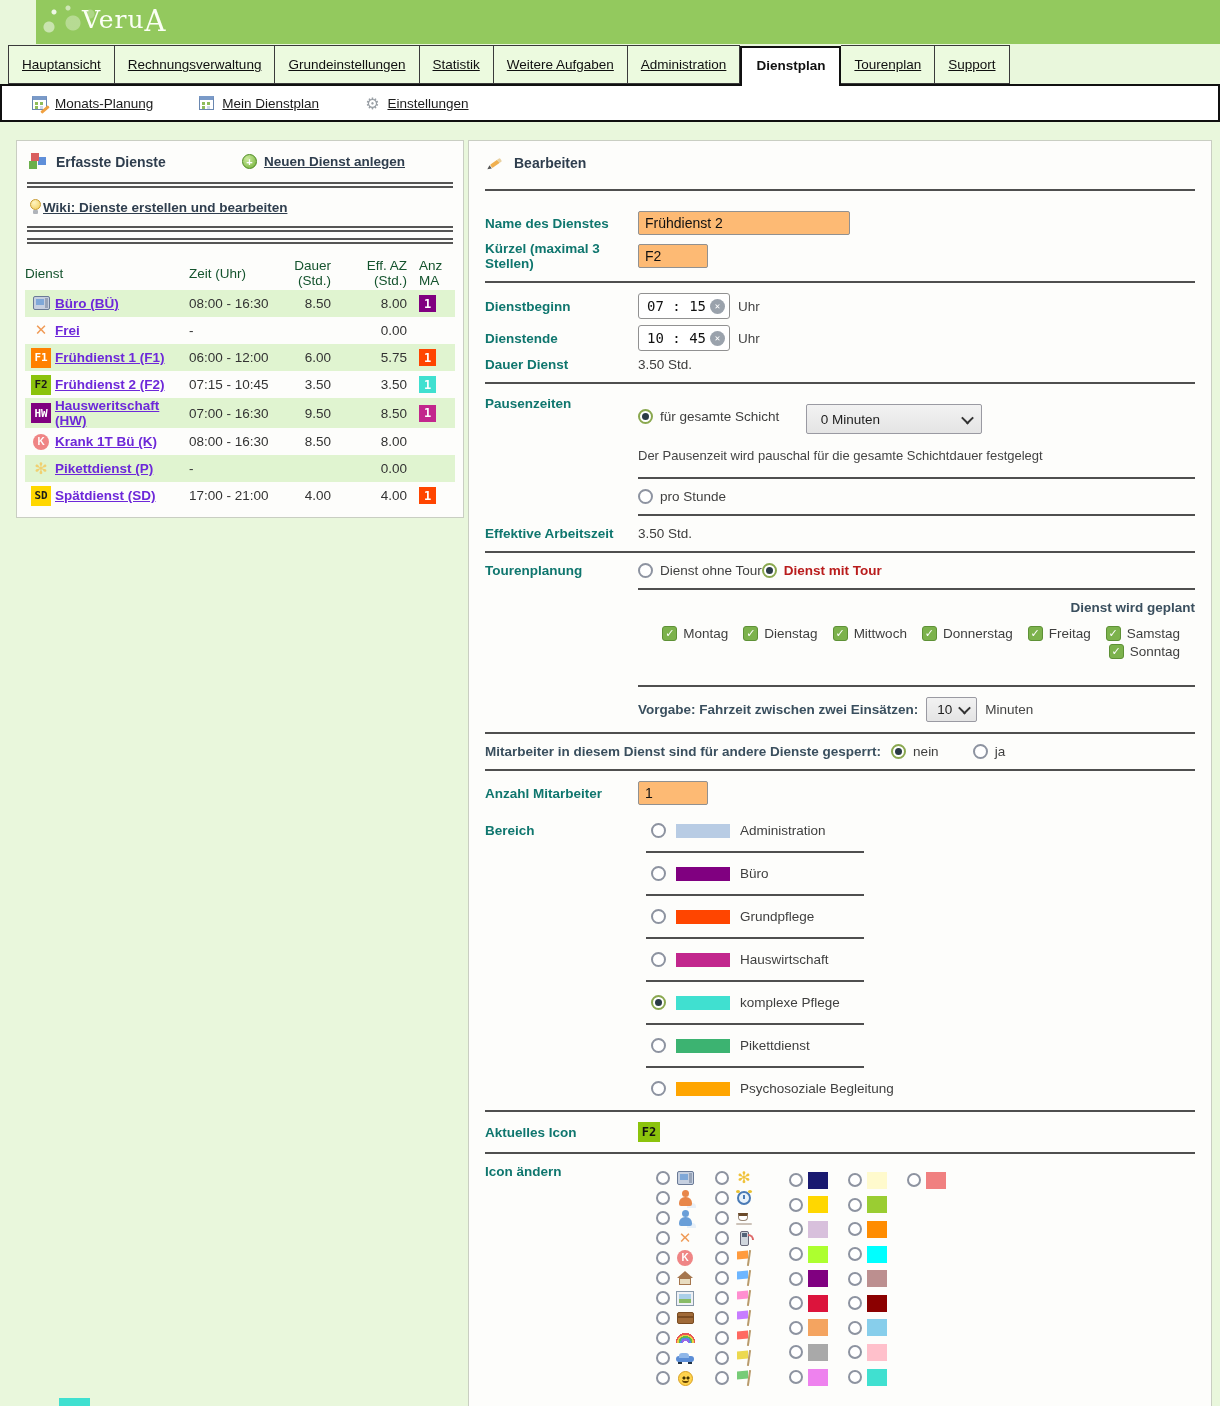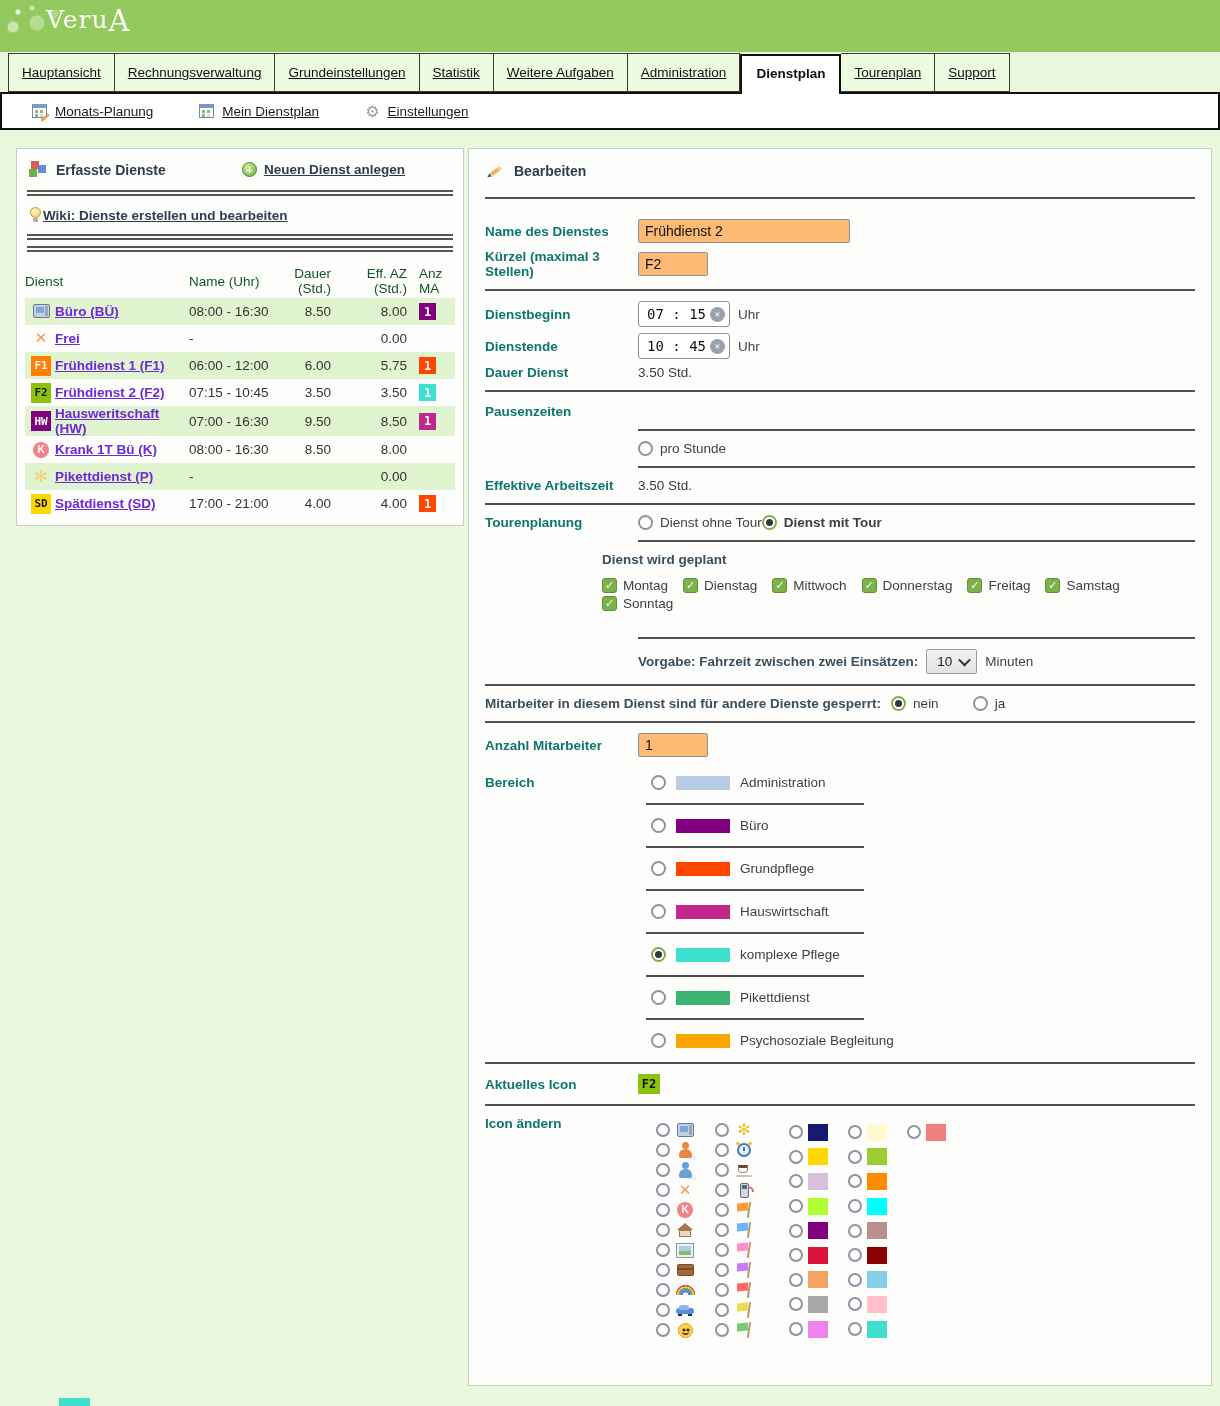--- a/index.html
+++ b/index.html
@@ -1,20 +1,20 @@
 <!DOCTYPE html>
 <html><head>
 <meta charset="utf-8">
 <style>
   html,body{margin:0;padding:0;}
   body{font-family:"Liberation Sans","DejaVu Sans",sans-serif;background:#e9f7dc;}
   .page{position:relative;width:1220px;height:1406px;overflow:hidden;background:#e9f7dc;}
 
   
-  .topbar{position:relative;height:52px;background:#93c95e;}
+  .topbar{position:relative;height:44px;background:#93c95e;margin-left:36px;}
   .flourish{position:absolute;left:4px;top:2px;width:70px;height:40px;
     background:
       radial-gradient(circle at 14px 10px, rgba(255,255,255,.85) 2px, transparent 3px),
       radial-gradient(circle at 28px 6px, rgba(255,255,255,.55) 2px, transparent 3px),
       radial-gradient(circle at 9px 25px, rgba(255,255,255,.5) 5px, transparent 6px),
       radial-gradient(circle at 33px 21px, rgba(255,255,255,.33) 7px, transparent 8px),
       radial-gradient(circle at 50px 12px, rgba(255,255,255,.25) 4px, transparent 5px);}
   .logo{position:absolute;left:46px;top:4px;color:#fbfff5;font-family:"DejaVu Serif",serif;font-size:25px;letter-spacing:1px;}
   .logo .logo-a{font-size:29px;vertical-align:-3px;}
 
@@ -68,21 +68,21 @@
   .suffix{font-size:13.5px;color:#444;margin-left:8px;}
   .input{height:22px;border:1px solid #919191;border-radius:2px;padding:0 6px;font-size:14px;color:#111;background:#fdba74;font-family:inherit;}
   .timefield{width:78px;height:24px;border:1px solid #919191;border-radius:3px;background:#fff;display:inline-flex;align-items:center;justify-content:space-between;padding:0 4px 0 8px;font-family:"DejaVu Sans Mono",monospace;font-size:14px;color:#111;}
   .clear-btn{width:15px;height:15px;border-radius:50%;background:#9aa2ac;color:#fff;font-size:9px;font-weight:bold;display:inline-flex;align-items:center;justify-content:center;cursor:pointer;}
   .select{height:30px;background:linear-gradient(#f2f2f2,#e4e4e4);border:1px solid #9a9aa2;border-radius:2px;display:inline-flex;align-items:center;justify-content:space-between;padding:0 9px 0 14px;font-size:13.5px;color:#1d1d1d;cursor:pointer;box-sizing:border-box;}
   .chev{width:7px;height:7px;border-right:2px solid #333;border-bottom:2px solid #333;transform:rotate(45deg) translate(-1px,-1px);margin-left:14px;}
   .radio{width:15px;height:15px;border:2px solid #8d93a0;border-radius:50%;background:#fff;display:inline-block;box-sizing:border-box;flex-shrink:0;cursor:pointer;position:relative;}
   .radio.sel{border-color:#8aa84f;}
   .radio.sel::after{content:"";position:absolute;left:2px;top:2px;width:7px;height:7px;border-radius:50%;background:#2a3a46;}
   .opt{display:inline-flex;align-items:center;gap:7px;font-size:13.5px;color:#3f3f3f;}
-  .opt b{color:#404040;}
+  .opt b{color:#b91c1c;}
   .cb{width:15px;height:15px;border-radius:3px;background:#7cb24c;border:1px solid #5e9136;color:#fff;font-size:11px;font-weight:bold;display:inline-flex;align-items:center;justify-content:center;box-sizing:border-box;cursor:pointer;}
   .wd-item{display:inline-flex;align-items:center;gap:6px;margin-right:15px;}
   .wd-label{font-size:13.5px;color:#3f3f3f;}
   .note{font-size:13px;color:#444;margin:14px 0 4px 0;}
   .boldline{font-weight:bold;color:#3a4f5e;font-size:13.5px;}
 
   .ber-row{display:flex;align-items:center;gap:10px;min-height:23px;margin-left:13px;}
   .ber-swatch{width:54px;height:14px;display:inline-block;}
   .ber-label{font-size:13.5px;color:#3f3f3f;}
   .ber-hr{border-top:2px solid #4f4f4f;margin:9px 0 9px 8px;width:218px;}
@@ -202,21 +202,21 @@
       <div class="dhr"></div>
       <div class="lp-wiki">
         <span class="ic-bulb"></span>
         <a>Wiki: Dienste erstellen und bearbeiten</a>
       </div>
       <div class="dhr"></div>
       <div class="dhr m"></div>
       <div class="svc-table">
         <div class="tr head">
             <span class="c-dienst">Dienst</span>
-            <span class="c-zeit">Name (Uhr)</span>
+            <span class="c-zeit">Zeit (Uhr)</span>
             <span class="c-dauer num">Dauer (Std.)</span>
             <span class="c-eff num">Eff. AZ (Std.)</span>
             <span class="c-anz">Anz MA</span>
           </div>
         <div>
             <div class="tr alt">
               <span style="padding-left: 6px;"><span class="gi">
                   <span class="ic-computer"></span>
                 </span></span>
               <a class="svc-link">Büro (BÜ)</a>
@@ -323,20 +323,31 @@
       </div>
       <div class="form-row">
         <span class="flabel">Dauer Dienst</span>
         <span class="ftext">3.50 Std.</span>
       </div>
 
       <hr class="hr-full">
 
       <div class="form-row top">
         <span class="flabel" style="padding-top:2px;">Pausenzeiten</span>
+        <div>
+          <span class="opt">
+            <span class="radio sel"></span>
+            <span>für gesamte Schicht</span>
+          </span>
+          <div class="select" style="width:176px;margin:10px 0 0 22px;">
+            <span>0 Minuten</span>
+            <span class="chev"></span>
+          </div>
+          <div class="note">Der Pausenzeit wird pauschal für die gesamte Schichtdauer festgelegt</div>
+        </div>
       </div>
       <hr class="hr-ind">
       <div class="form-row">
         <span class="flabel"></span>
         <span class="opt">
           <span class="radio"></span>
           <span>pro Stunde</span>
         </span>
       </div>
       <hr class="hr-ind">
@@ -354,21 +365,21 @@
           <span class="radio"></span>
           <span>Dienst ohne Tour</span>
         </span>
         <span class="opt">
           <span class="radio sel"></span>
           <b>Dienst mit Tour</b>
         </span>
       </div>
       <hr class="hr-ind">
 
-      <div style="margin-left:117px;">
+      <div style="margin-left:117px;text-align:right;">
         <div class="boldline" style="margin-bottom:8px;">Dienst wird geplant</div>
         <div><span class="wd-item">
               <span class="cb">✓</span>
               <span class="wd-label">Montag</span>
             </span><span class="wd-item">
               <span class="cb">✓</span>
               <span class="wd-label">Dienstag</span>
             </span><span class="wd-item">
               <span class="cb">✓</span>
               <span class="wd-label">Mittwoch</span>

